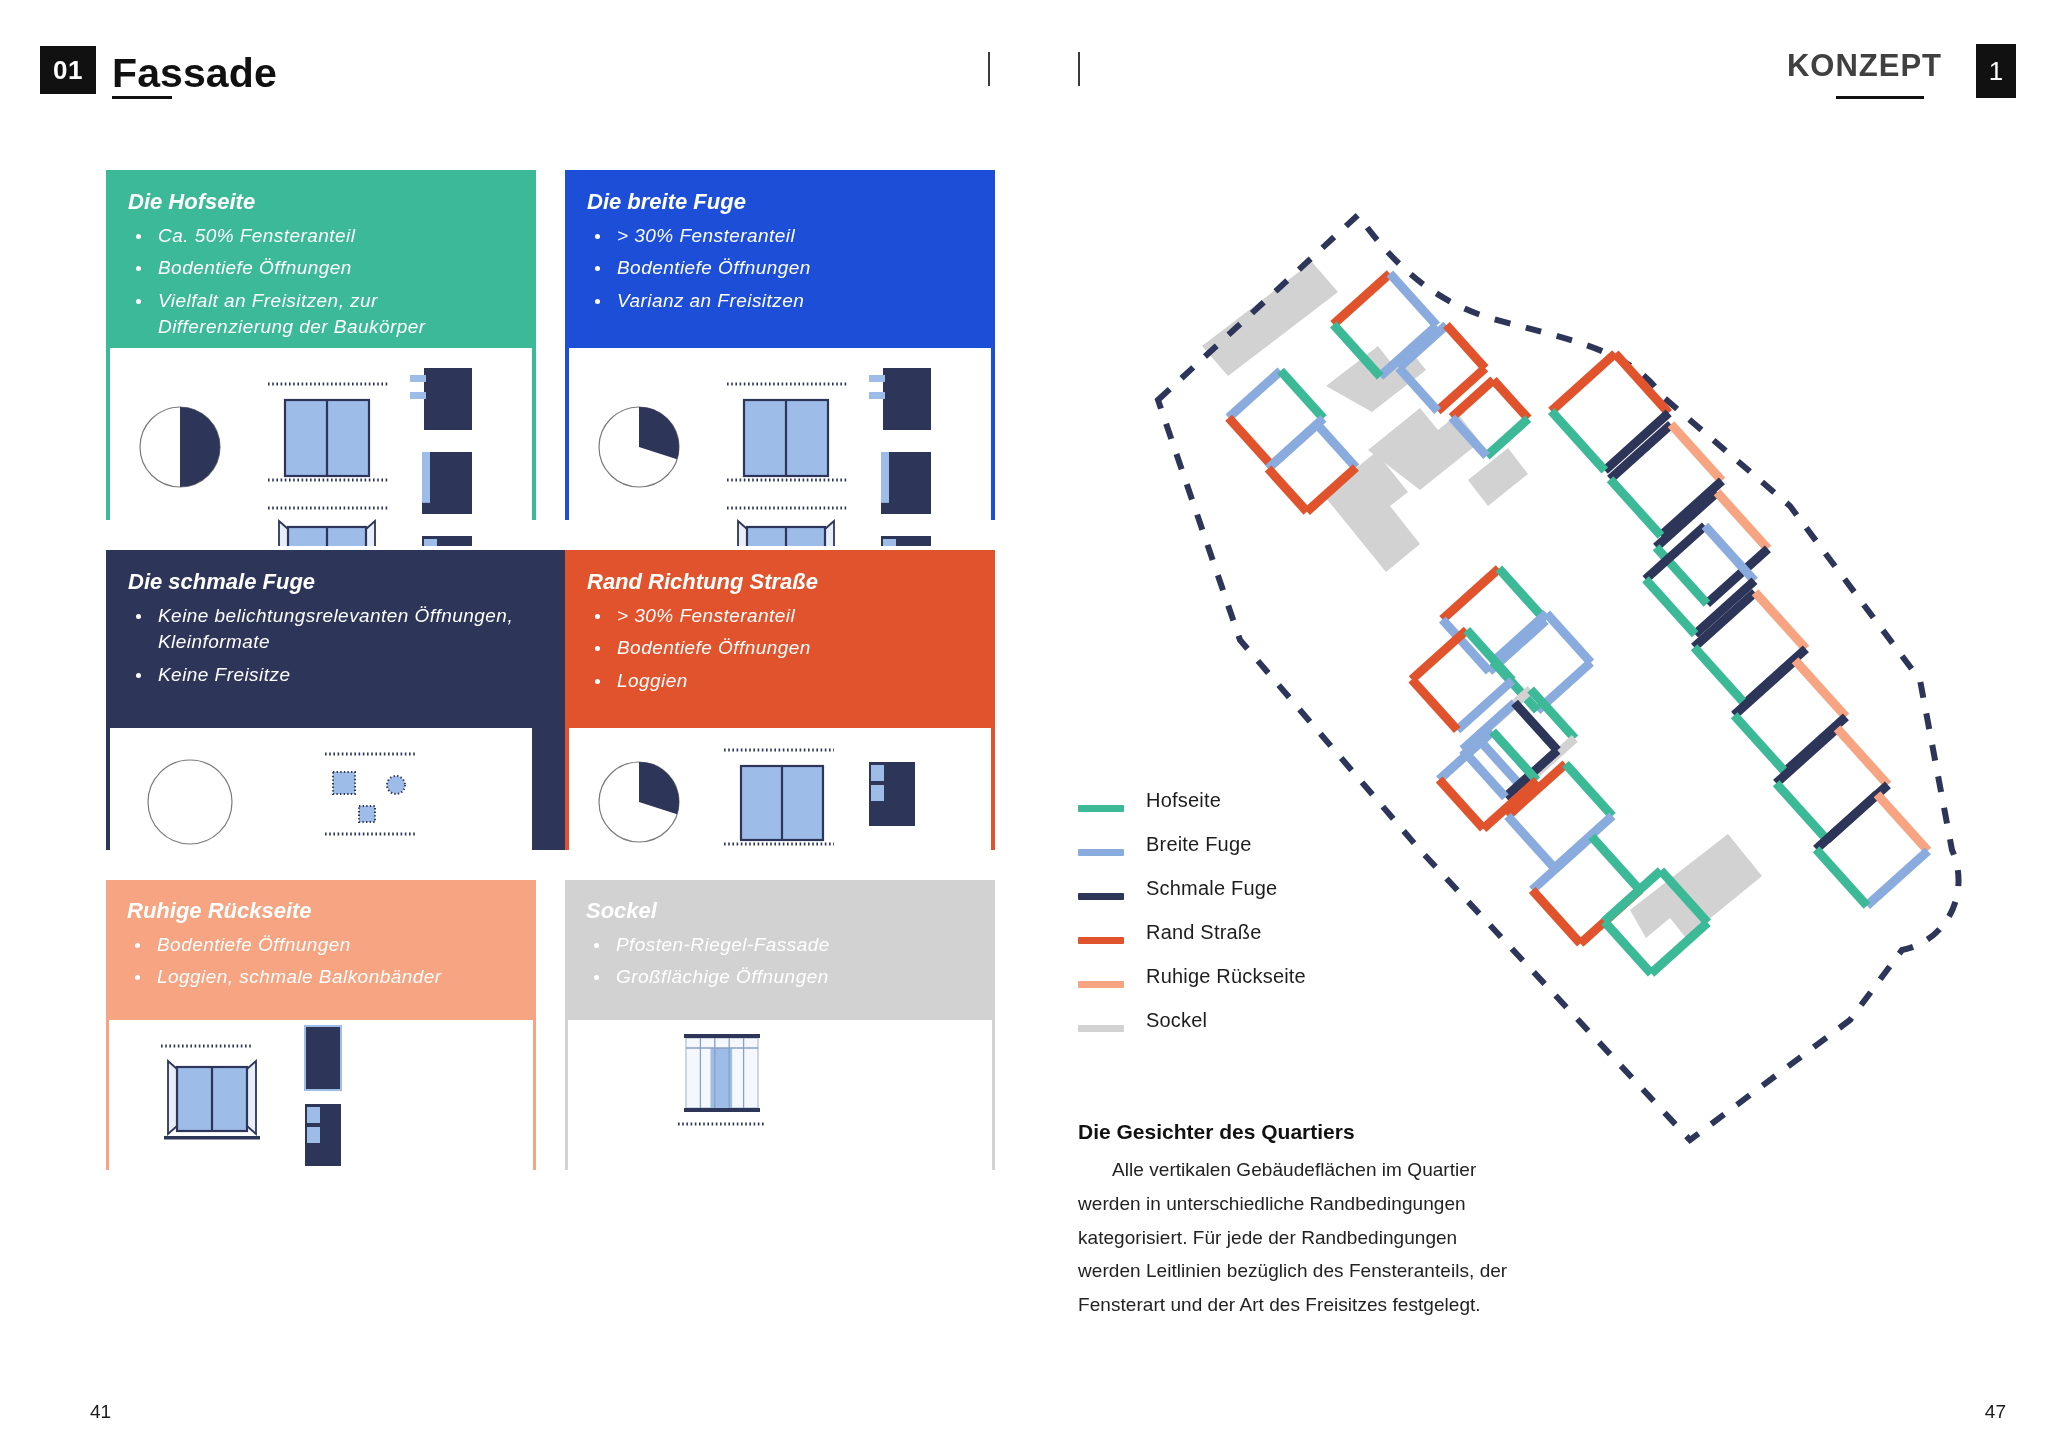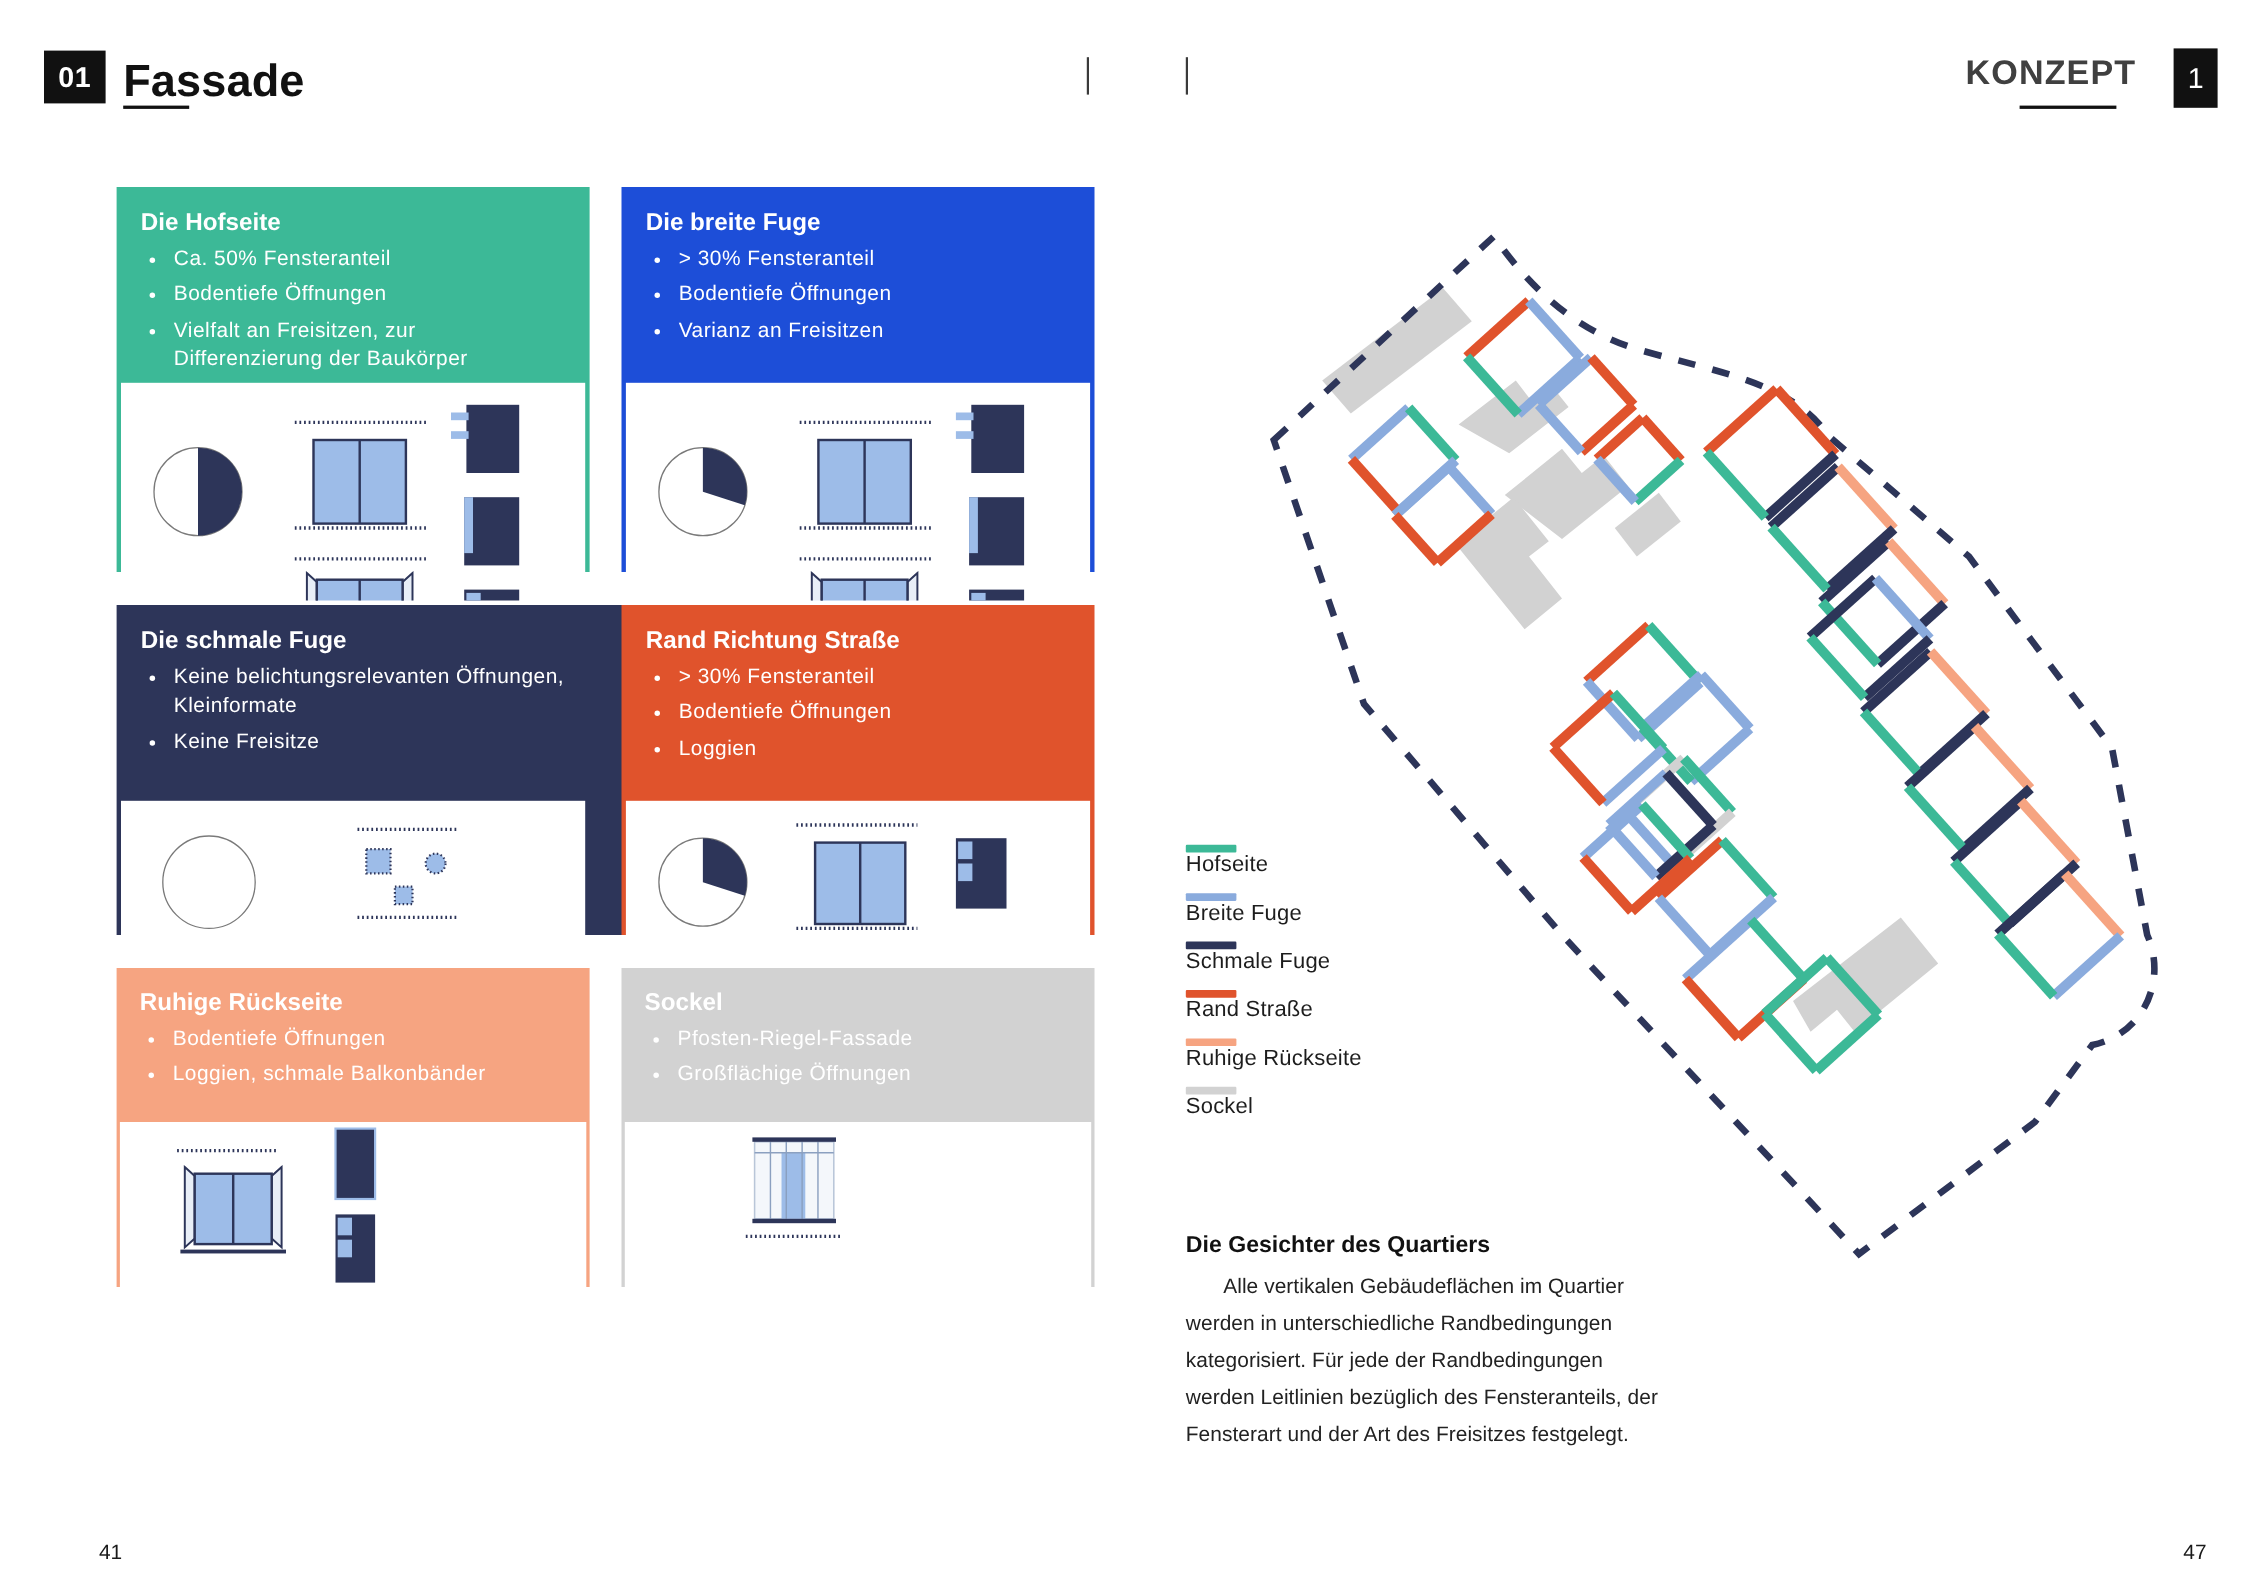--- a/index.html
+++ b/index.html
@@ -36,21 +36,21 @@
   .section-rule{
     position:absolute;right:124px;top:96px;width:88px;height:3px;background:#111111;
   }
   .section-badge{
     position:absolute;right:32px;top:44px;width:40px;height:54px;
     background:#111111;color:#ffffff;font-size:26px;font-weight:500;
     display:flex;align-items:center;justify-content:center;
   }
 
   
-  .cards{position:absolute;left:106px;top:170px;width:890px;height:1190px;}
+  .cards{position:absolute;left:106px;top:170px;width:890px;height:1190px;font-style:italic;}
   .card{position:absolute;box-sizing:border-box;}
   .card-head{padding:16px 18px 14px 18px;}
   .card-title{font-size:22px;font-weight:700;color:#ffffff;margin:0 0 9px 0;line-height:1.1;}
   .bullets{list-style:none;margin:0;padding:0;}
   .bullets li{
     position:relative;padding-left:30px;margin-bottom:6px;
     font-size:19px;line-height:1.38;color:#ffffff;letter-spacing:.45px;
   }
   .bullets li:before{
     content:"";position:absolute;left:8px;top:11px;
@@ -58,21 +58,21 @@
   }
   .card-fig{background:#ffffff;position:relative;}
 
   
   .c-hofseite{background:#3cb997;}
   .c-sockel{background:#d2d2d2;}
 
   
   .siteplan{position:absolute;left:1090px;top:150px;width:930px;height:1010px;}
   .legend{position:absolute;left:1078px;top:768px;width:320px;}
-  .legend-row{display:flex;align-items:flex-start;height:44px;flex-direction:column;}
+  .legend-row{display:flex;align-items:flex-end;height:44px;}
   .legend-swatch{width:46px;height:7px;border-radius:1px;margin-right:22px;flex:0 0 auto;}
   .legend-label{font-size:20px;color:#1d1d1d;letter-spacing:.2px;}
 
   .blurb{position:absolute;left:1078px;top:1120px;width:440px;}
   .blurb-title{font-size:21px;font-weight:700;color:#111111;margin:0 0 9px 0;}
   .blurb-body{font-size:19px;line-height:1.78;color:#222222;margin:0;text-indent:34px;letter-spacing:.05px;}
 
   
   .pagenum{position:absolute;bottom:26px;font-size:19px;color:#1a1a1a;margin-left:48px;}
   .pagenum-left{left:42px;}

